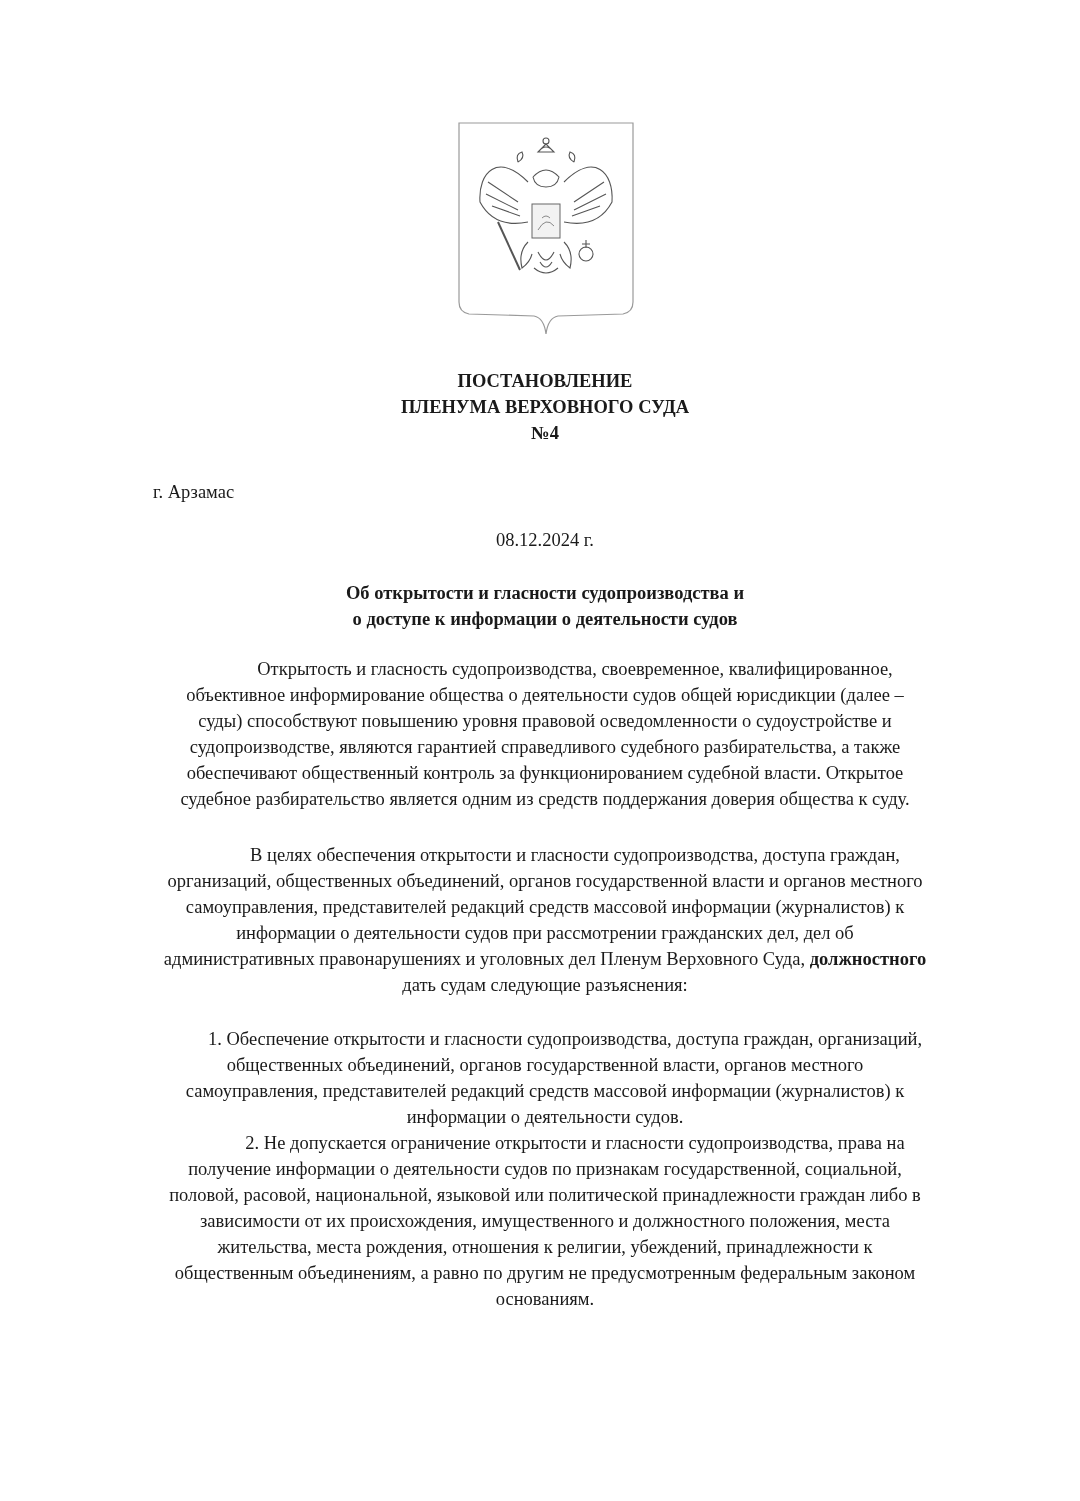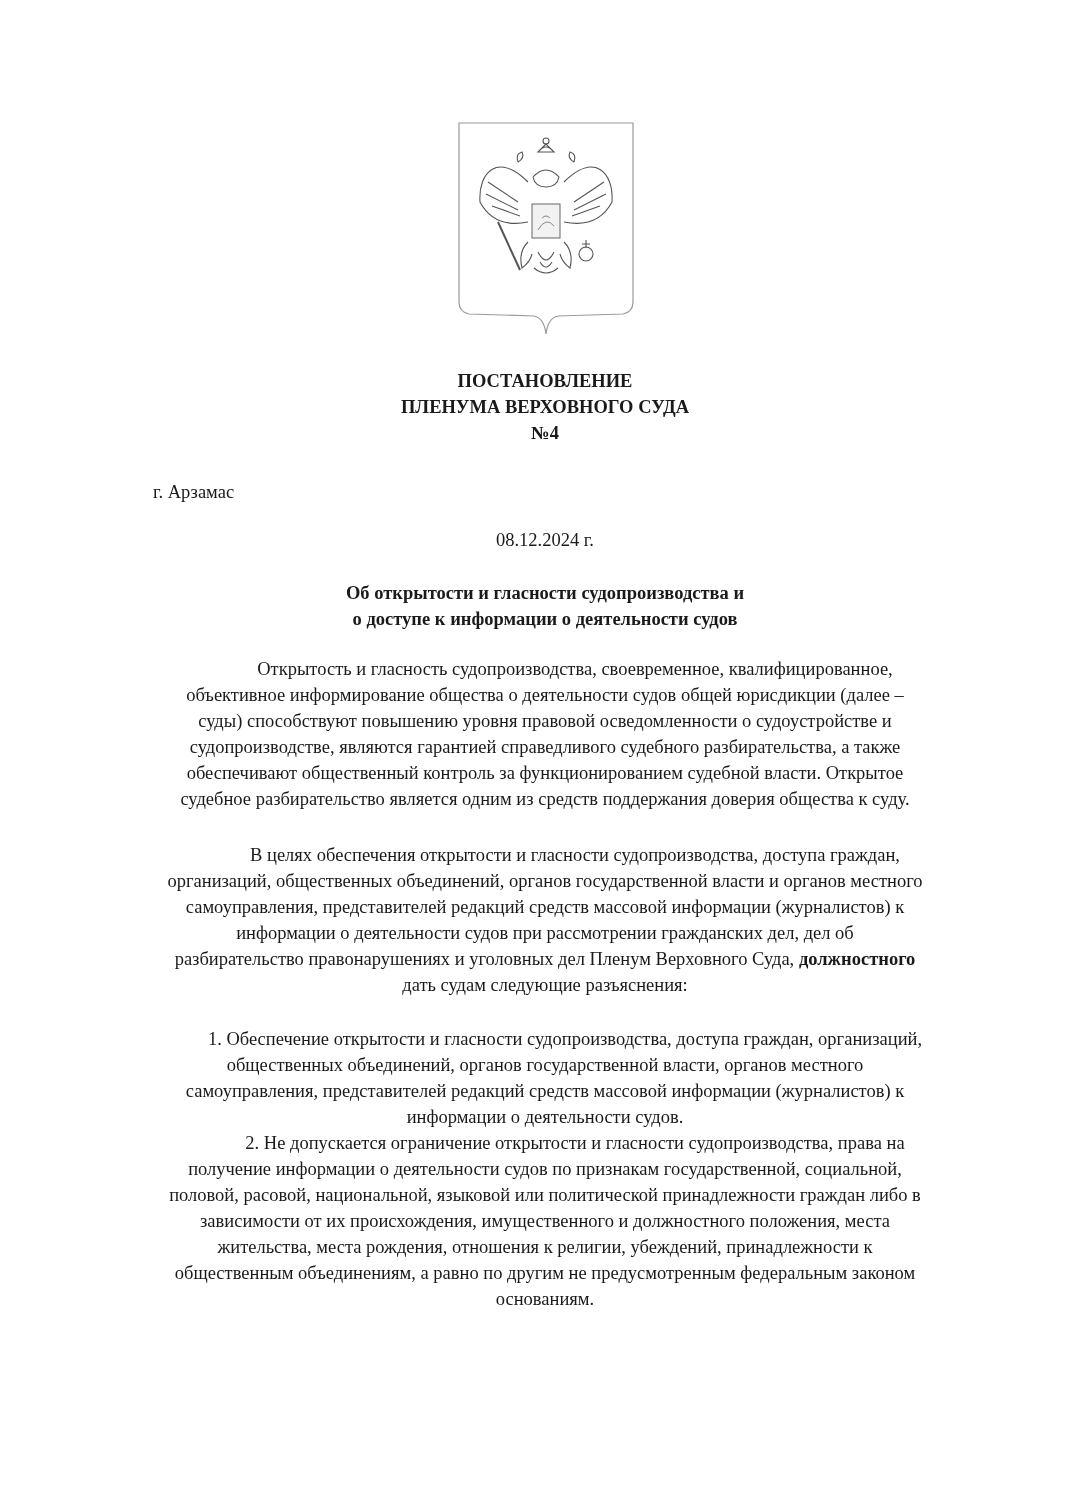--- a/index.html
+++ b/index.html
@@ -69,21 +69,21 @@
     <div class="para-line" style="top:763px;">обеспечивают общественный контроль за функционированием судебной власти. Открытое</div>
     <div class="para-line" style="top:789px;">судебное разбирательство является одним из средств поддержания доверия общества к суду.</div>
   </div>
 
   <div>
     <div class="para-line" style="top:845px; left:30px;">В целях обеспечения открытости и гласности судопроизводства, доступа граждан,</div>
     <div class="para-line" style="top:871px;">организаций, общественных объединений, органов государственной власти и органов местного</div>
     <div class="para-line" style="top:897px;">самоуправления, представителей редакций средств массовой информации (журналистов) к</div>
     <div class="para-line" style="top:923px;">информации о деятельности судов при рассмотрении гражданских дел, дел об</div>
     <div class="para-line" style="top:949px;">
-      <span>разбирательство правонарушениях и уголовных дел Пленум Верховного Суда,</span>
+      <span>административных правонарушениях и уголовных дел Пленум Верховного Суда,</span>
       <span class="bold">должностного</span>
     </div>
     <div class="para-line" style="top:975px;">дать судам следующие разъяснения:</div>
   </div>
 
   <div>
     <div class="para-line" style="top:1029px; left:20px;">1. Обеспечение открытости и гласности судопроизводства, доступа граждан, организаций,</div>
     <div class="para-line" style="top:1055px;">общественных объединений, органов государственной власти, органов местного</div>
     <div class="para-line" style="top:1081px;">самоуправления, представителей редакций средств массовой информации (журналистов) к</div>
     <div class="para-line" style="top:1107px;">информации о деятельности судов.</div>

